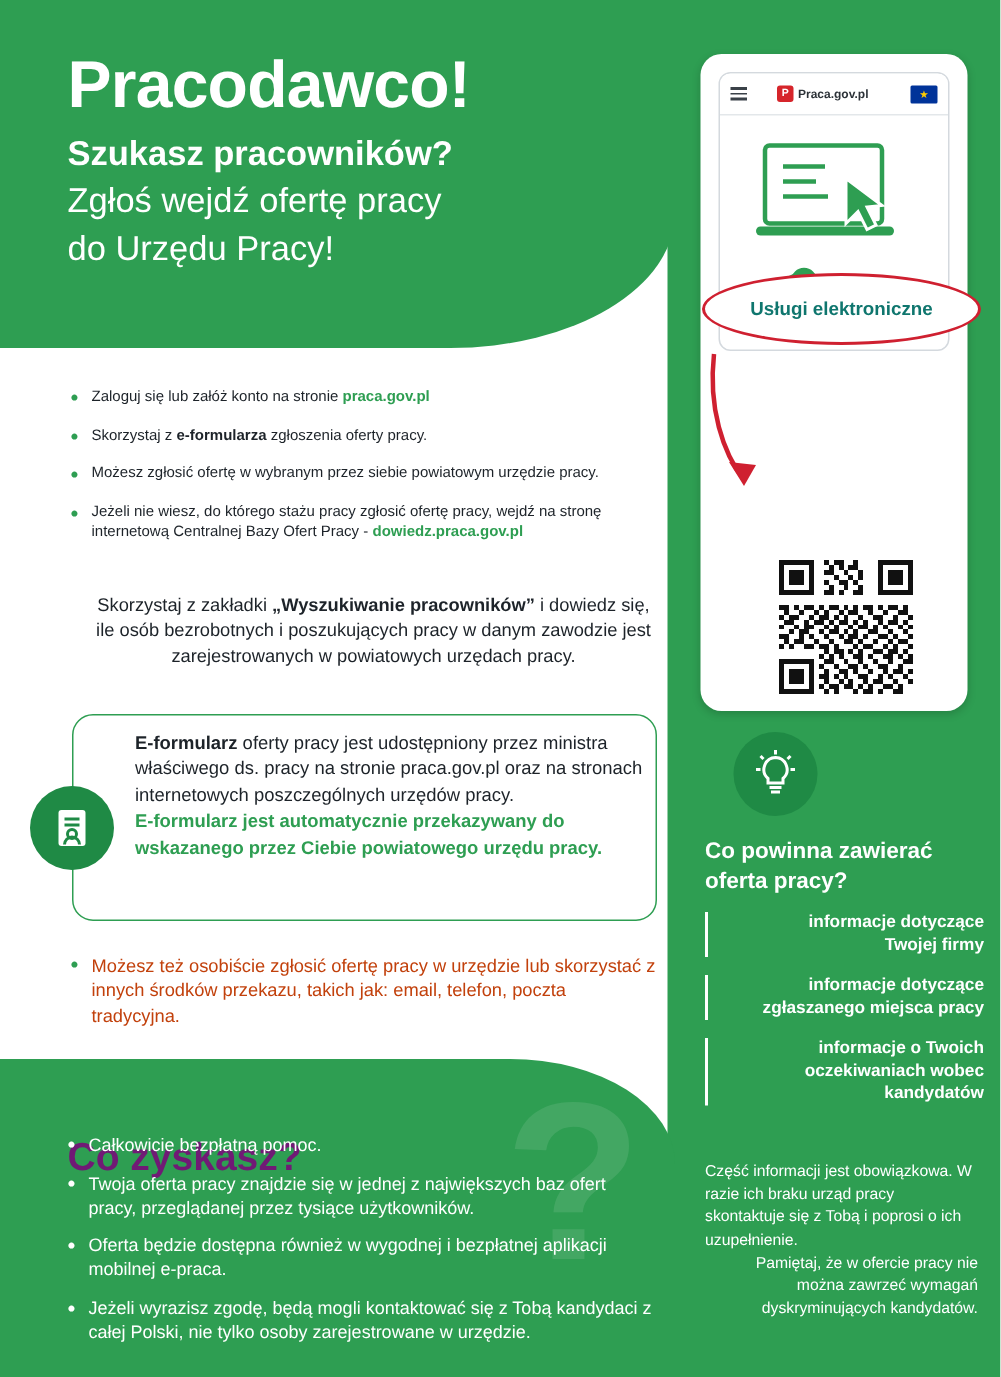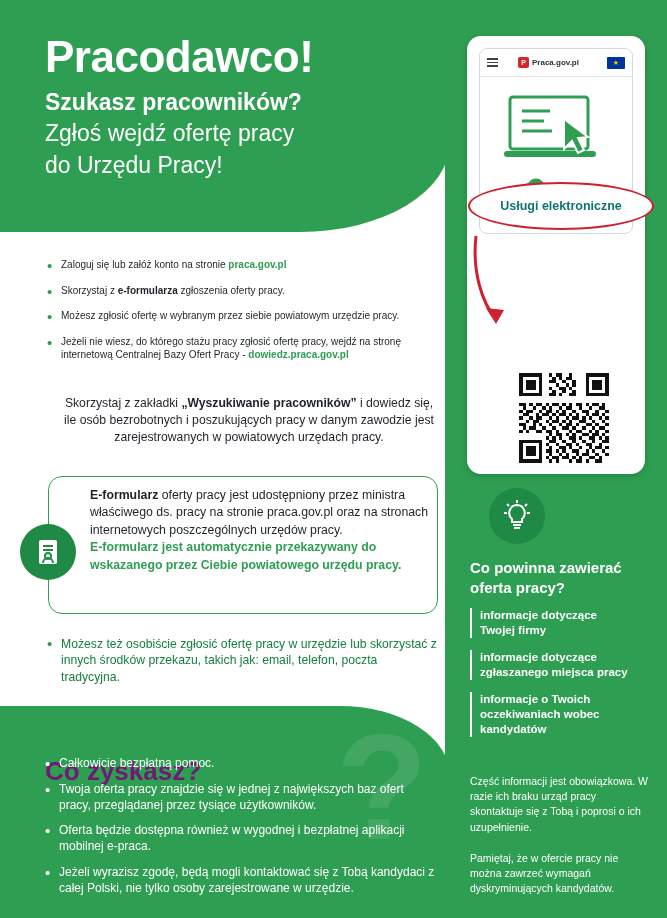--- a/index.html
+++ b/index.html
@@ -156,40 +156,41 @@
     width: 180px;
     color: #ffffff;
     font-size: 15px;
     font-weight: bold;
     line-height: 1.3;
   }
   .right-list {
     position: absolute;
     left: 470px; top: 608px;
     width: 186px;
+    text-align: right;
   }
   .right-list li {
     list-style: none;
     color: #ffffff;
     font-size: 11.5px;
     font-weight: bold;
     line-height: 1.3;
     padding-left: 8px;
     border-left: 2px solid #ffffff;
     margin-bottom: 12px;
   }
   .right-note {
     position: absolute;
     left: 470px; top: 774px;
     width: 182px;
     color: #ffffff;
     font-size: 10.5px;
     line-height: 1.45;
   }
-  .right-note p + p { margin-top: 16px; }
+  .right-note p + p { margin-top: 0; text-align: right; }
 
   
   .main-list {
     position: absolute;
     left: 45px; top: 258px;
     width: 392px;
   }
   .main-list li {
     list-style: none;
     position: relative;
@@ -242,21 +243,21 @@
     color: #1d2329;
   }
   .eform-text .hl { color: #2e9e52; font-weight: bold; display:block; margin-top: 0; }
 
   .bottom-bullet {
     position: absolute;
     left: 45px; top: 636px;
     width: 392px;
     font-size: 12.2px;
     line-height: 1.35;
-    color: #15803d;
+    color: #c2410c;
     padding-left: 16px;
   }
   .bottom-bullet::before {
     content: "•";
     position: absolute; left: 2px; top: -2px;
     color: #2e9e52; font-size: 15px;
   }
 
   
   .bottom-green {

